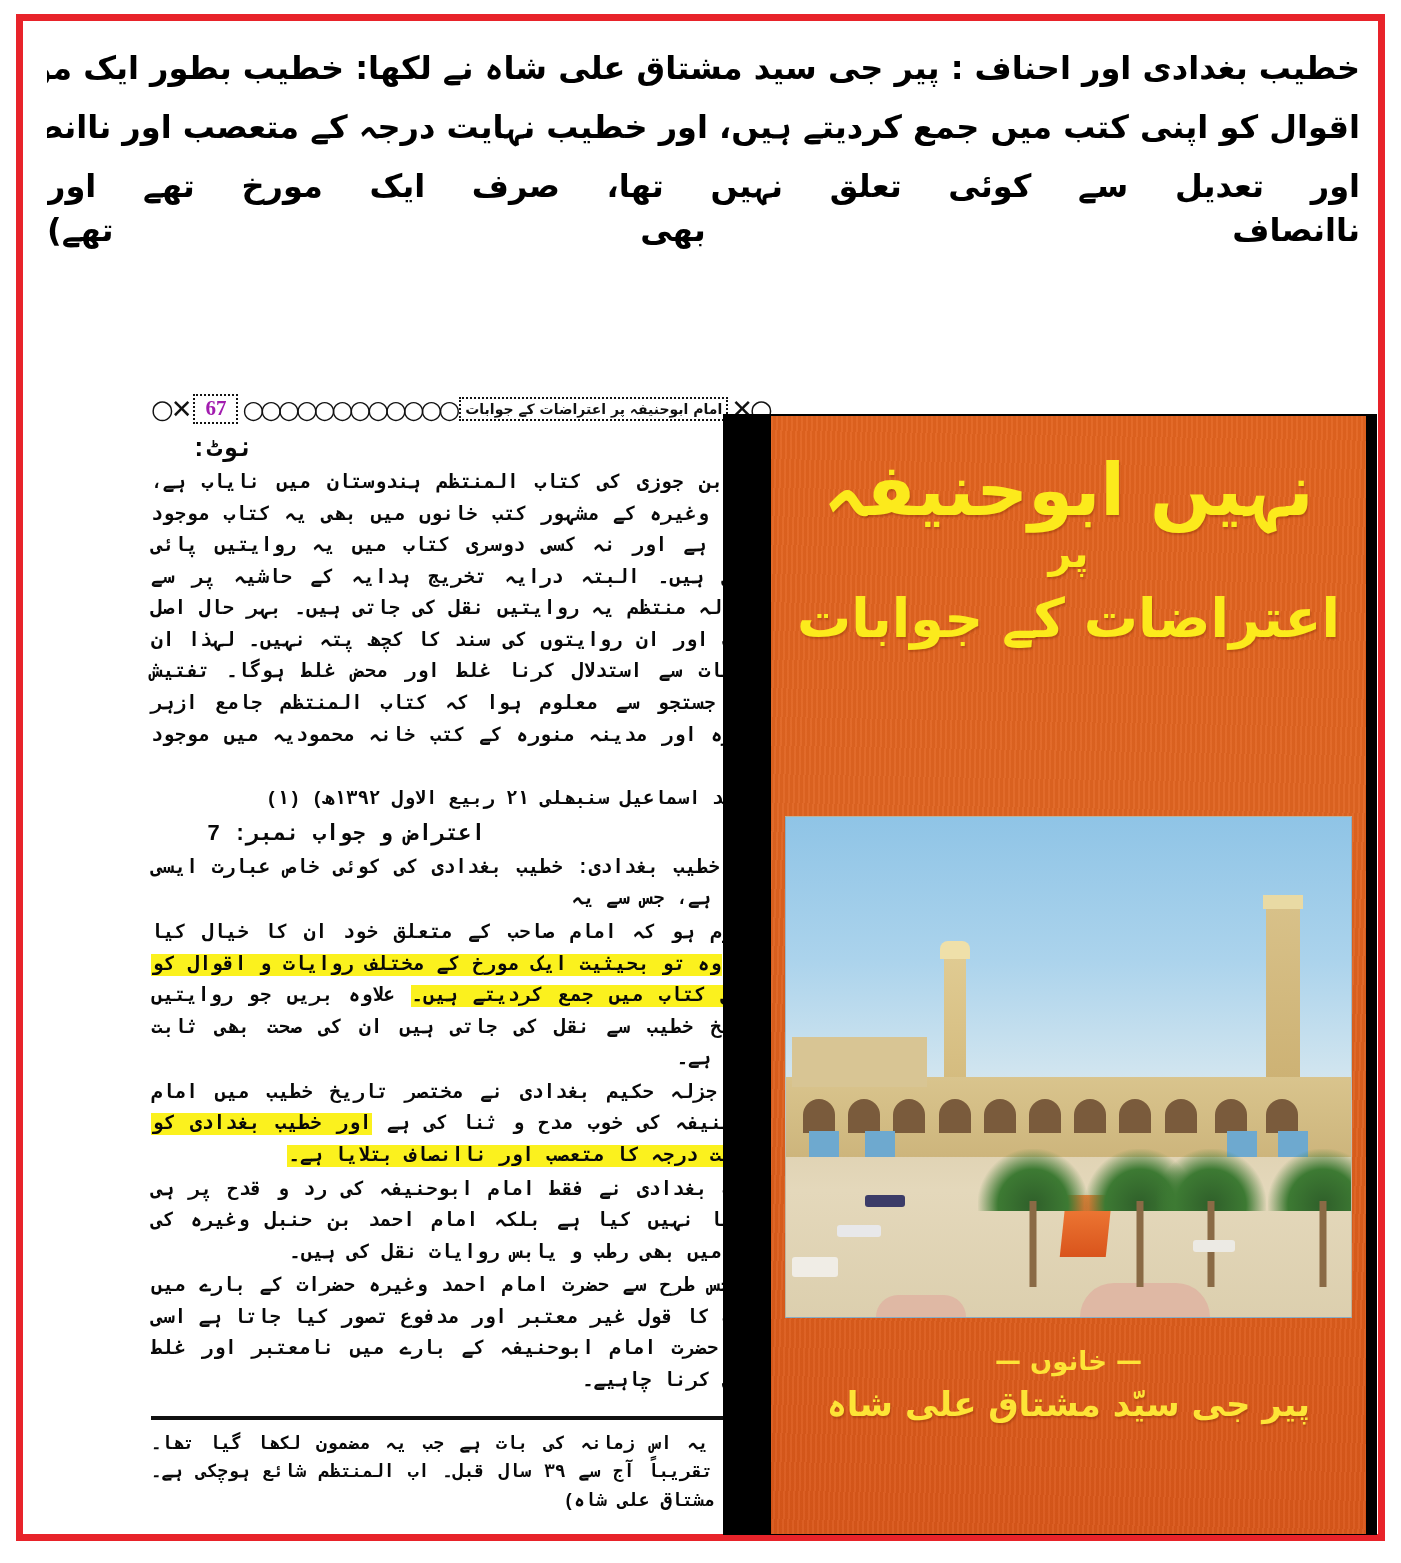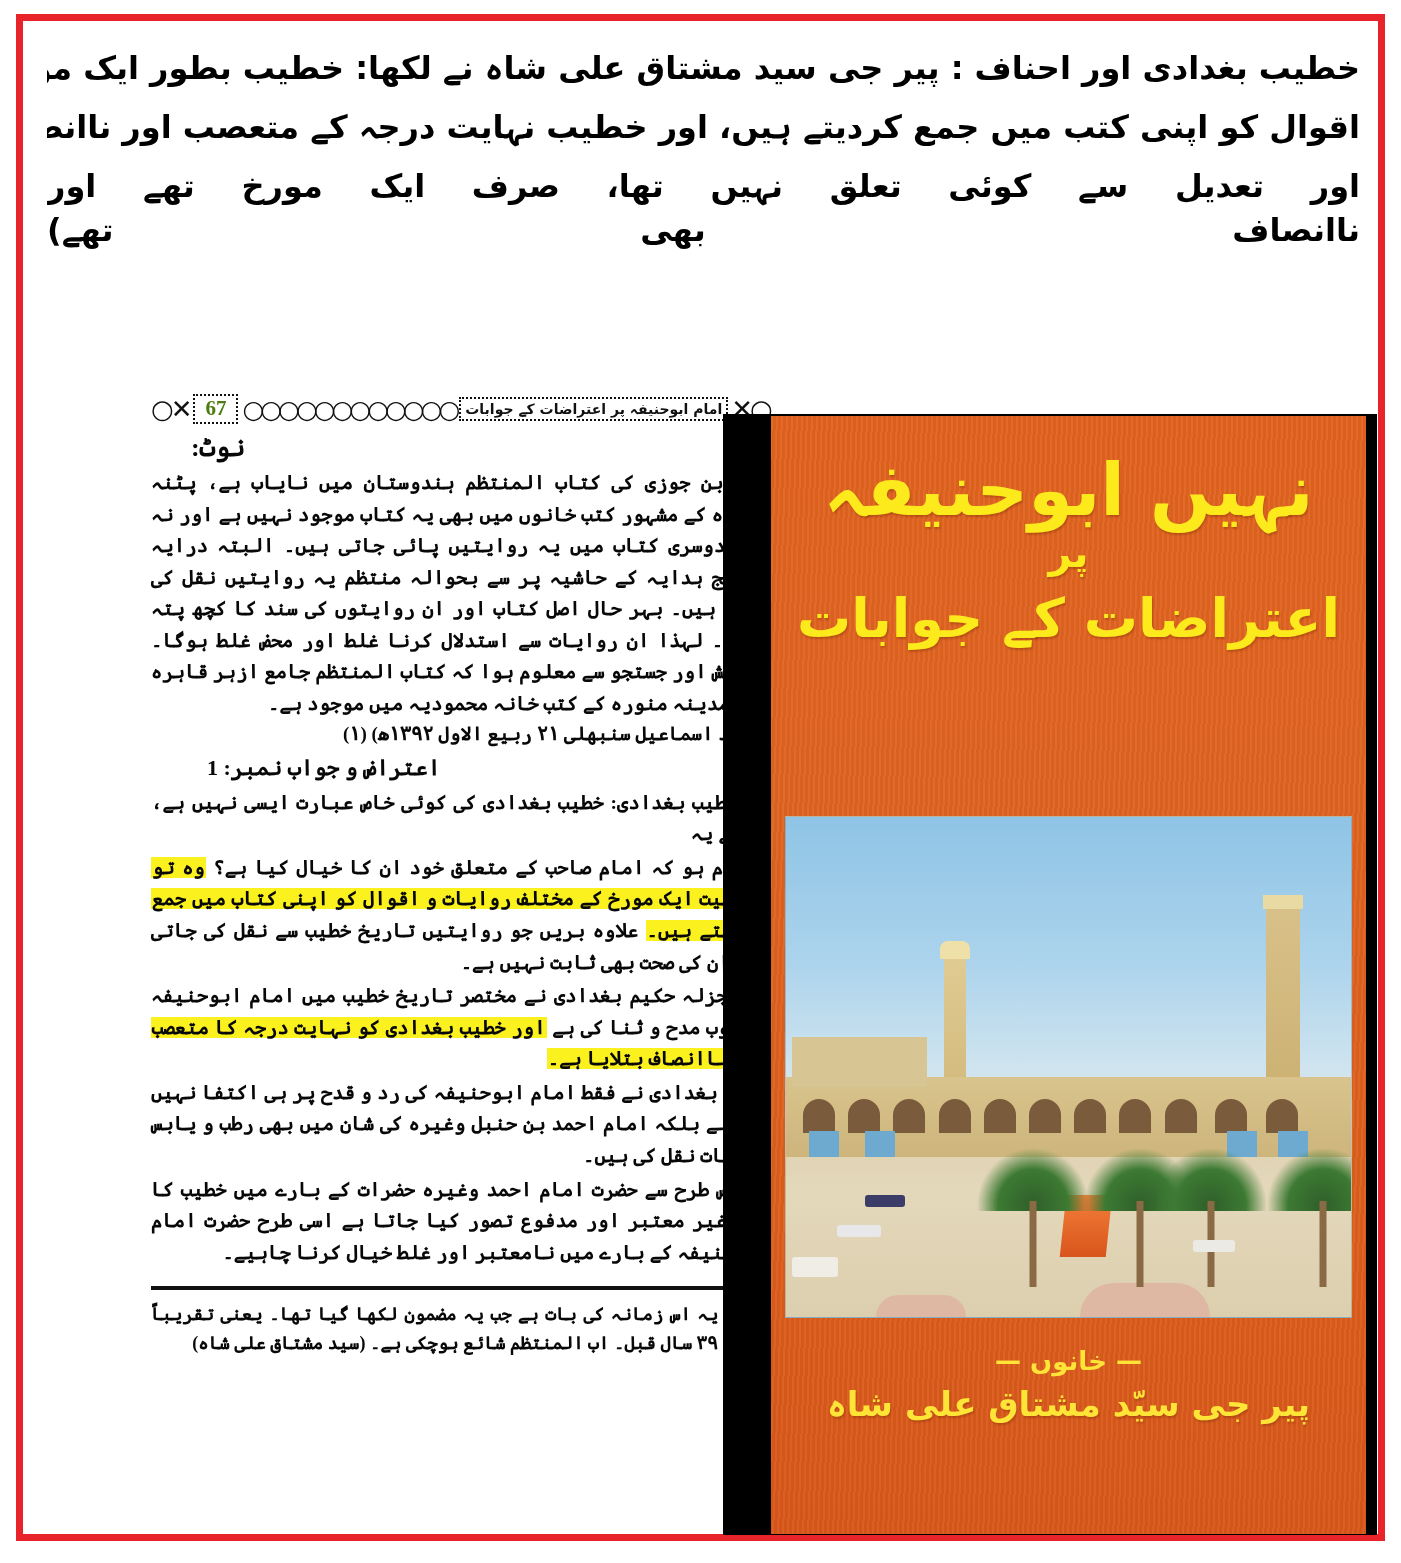--- a/index.html
+++ b/index.html
@@ -97,21 +97,21 @@
     color: #111;
   }
   .rh-pageno {
     border: 2px dotted #111;
     padding: 1px 10px 2px 10px;
     font-family: "Liberation Serif", serif;
     font-weight: 700;
     font-size: 21px;
     line-height: 1.05;
     margin: 0 4px;
-    color: #4d7c0f;
+    color: #a21caf;
   }
   .rh-chain {
     font-family: "DejaVu Sans", sans-serif;
     font-weight: 900;
     font-size: 25px;
     letter-spacing: -4px;
     color: #111;
     line-height: 1;
     white-space: nowrap;
     flex: 0 0 auto;
@@ -125,21 +125,21 @@
     white-space: nowrap;
     margin: 0 3px;
     line-height: 1.15;
     direction: rtl;
   }
 
   
   .scan-body {
     direction: rtl;
     color: #080808;
-    font-family: Liberation Serif, serif;
+    font-family: Liberation Mono, monospace;
   }
   .lbl-answer {
     font-size: 26px;
     font-weight: 700;
     text-align: left;      
     margin: 2px 0 4px 0;
     padding-left: 40px;
   }
   .para {
     font-size: 19.5px;
@@ -320,21 +320,21 @@
         <span class="rh-xo">○✕</span>
       </div>
 
       <div class="scan-body">
 
         <div class="lbl-answer">نوٹ:</div>
 
         <p class="para ind">ابن جوزی کی کتاب المنتظم ہندوستان میں نایاب ہے، پٹنہ وغیرہ کے مشہور کتب خانوں میں بھی یہ کتاب موجود نہیں ہے اور نہ کسی دوسری کتاب میں یہ روایتیں پائی جاتی ہیں۔ البتہ درایہ تخریج ہدایہ کے حاشیہ پر سے بحوالہ منتظم یہ روایتیں نقل کی جاتی ہیں۔ بہر حال اصل کتاب اور ان روایتوں کی سند کا کچھ پتہ نہیں۔ لہذا ان روایات سے استدلال کرنا غلط اور محض غلط ہوگا۔ تفتیش اور جستجو سے معلوم ہوا کہ کتاب المنتظم جامع ازہر قاہرہ اور مدینہ منورہ کے کتب خانہ محمودیہ میں موجود ہے۔</p>
         <p class="sig">(محمد اسماعیل سنبھلی ۲۱ ربیع الاول ۱۳۹۲ھ) (۱)</p>
 
-        <div class="sec-head">اعتراض و جواب نمبر: 1</div>
+        <div class="sec-head">اعتراض و جواب نمبر: 7</div>
 
         <p class="para"><span>(۸) خطیب بغدادی: خطیب بغدادی کی کوئی خاص عبارت ایسی نہیں ہے، جس سے یہ</span></p>
 
         <p class="para"><span>معلوم ہو کہ امام صاحب کے متعلق خود ان کا خیال کیا ہے؟ </span><mark class="hl">وہ تو بحیثیت ایک مورخ کے مختلف روایات و اقوال کو اپنی کتاب میں جمع کردیتے ہیں۔</mark><span> علاوہ بریں جو روایتیں تاریخ خطیب سے نقل کی جاتی ہیں ان کی صحت بھی ثابت نہیں ہے۔</span></p>
 
         <p class="para"><span>ابن جزلہ حکیم بغدادی نے مختصر تاریخ خطیب میں امام ابوحنیفہ کی خوب مدح و ثنا کی ہے </span><mark class="hl">اور خطیب بغدادی کو نہایت درجہ کا متعصب اور ناانصاف بتلایا ہے۔</mark></p>
 
         <p class="para">خطیب بغدادی نے فقط امام ابوحنیفہ کی رد و قدح پر ہی اکتفا نہیں کیا ہے بلکہ امام احمد بن حنبل وغیرہ کی شان میں بھی رطب و یابس روایات نقل کی ہیں۔</p>
 
         <p class="para">پس جس طرح سے حضرت امام احمد وغیرہ حضرات کے بارے میں خطیب کا قول غیر معتبر اور مدفوع تصور کیا جاتا ہے اسی طرح حضرت امام ابوحنیفہ کے بارے میں نامعتبر اور غلط خیال کرنا چاہیے۔</p>

